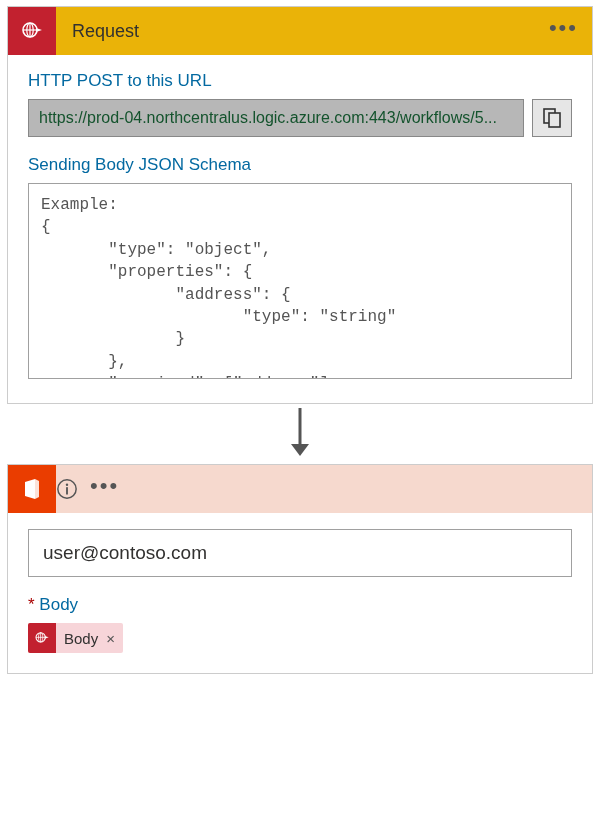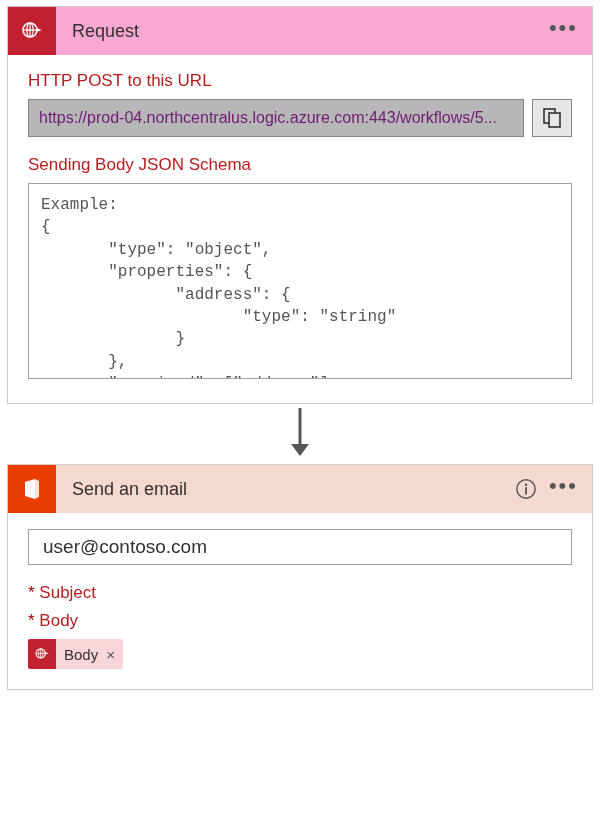--- a/index.html
+++ b/index.html
@@ -19,21 +19,21 @@
     .card {
       width: 586px;
       border: 1px solid #cccccc;
       background: #ffffff;
     }
     .card-header {
       display: flex;
       align-items: center;
       height: 48px;
     }
-    .header-request { background: #f9a8d4; }
+    .header-request { background: #eab308; }
     .header-email { background: #f6d9ce; }
     .header-iconbox {
       width: 48px;
       height: 48px;
       display: flex;
       align-items: center;
       justify-content: center;
       flex-shrink: 0;
     }
     .ico-request { background: #c2212f; }
@@ -61,41 +61,41 @@
     .info-circle {
       width: 22px;
       height: 22px;
       cursor: pointer;
     }
     .card-body {
       padding: 16px 20px 20px 20px;
     }
     .field-label {
       font-size: 17px;
-      color: #b91c1c;
+      color: #0369a1;
       margin-bottom: 8px;
     }
     .field-label.req::before {
       content: "* ";
       color: #a80000;
     }
     .url-row {
       display: flex;
       align-items: stretch;
       gap: 8px;
       margin-bottom: 18px;
     }
     .url-input {
       flex: 1;
       border: 1px solid #888;
       background: #b7b7b7;
       height: 38px;
       padding: 0 10px;
       font-size: 16px;
-      color: #701a75;
+      color: #14532d;
       white-space: nowrap;
       overflow: hidden;
       text-overflow: ellipsis;
       line-height: 36px;
     }
     .copy-btn {
       width: 40px;
       border: 1px solid #888;
       background: #e6e6e6;
       display: flex;
@@ -117,21 +117,21 @@
       resize: none;
       line-height: 1.4;
     }
     .arrow-connector {
       display: flex;
       justify-content: center;
       margin: 4px 0 6px 0;
     }
     .email-field-input {
       width: 100%;
-      height: 36px;
+      height: 48px;
       border: 1px solid #a0a0a0;
       font-size: 19px;
       padding: 0 14px;
       color: #323130;
       margin-bottom: 18px;
     }
     .email-field-input::placeholder { color: #767676; }
     .token-row {
       display: flex;
       align-items: center;
@@ -218,34 +218,32 @@
   </div>
 
   <div class="card">
     <div class="card-header header-email">
       <div class="header-iconbox ico-email">
         <svg width="22" height="24" viewBox="0 0 22 24">
           <polygon points="14,2 14,22 4,19 4,5" fill="#ffffff"></polygon>
           <polygon points="14,2 18,4 18,20 14,22" fill="#ffffff" opacity="0.85"></polygon>
         </svg>
       </div>
-      <div class="header-title">Send an email</div>
       <div class="header-actions">
         <svg class="info-circle" viewBox="0 0 24 24">
           <circle cx="12" cy="12" r="10" fill="none" stroke="#555" stroke-width="1.6"></circle>
           <circle cx="12" cy="7.3" r="1.3" fill="#555"></circle>
           <rect x="11" y="10" width="2" height="8" fill="#555"></rect>
         </svg>
         <div class="more-dots">•••</div>
       </div>
     </div>
     <div class="card-body">
       <input class="email-field-input" type="text" value="user@contoso.com" style="">
 
-      <div class="field-label req">Subject</div>
 
       <div class="field-label req">Body</div>
       <div class="token-row">
         <span class="token">
           <span class="t-ico">
             <svg width="16" height="16" viewBox="0 0 24 24">
               <circle cx="10" cy="11" r="7" fill="none" stroke="#ffffff" stroke-width="1.6"></circle>
               <line x1="10" y1="4" x2="10" y2="18" stroke="#ffffff" stroke-width="1.2"></line>
               <ellipse cx="10" cy="11" rx="3.2" ry="7" fill="none" stroke="#ffffff" stroke-width="1.2"></ellipse>
               <line x1="3" y1="11" x2="17" y2="11" stroke="#ffffff" stroke-width="1.2"></line>

